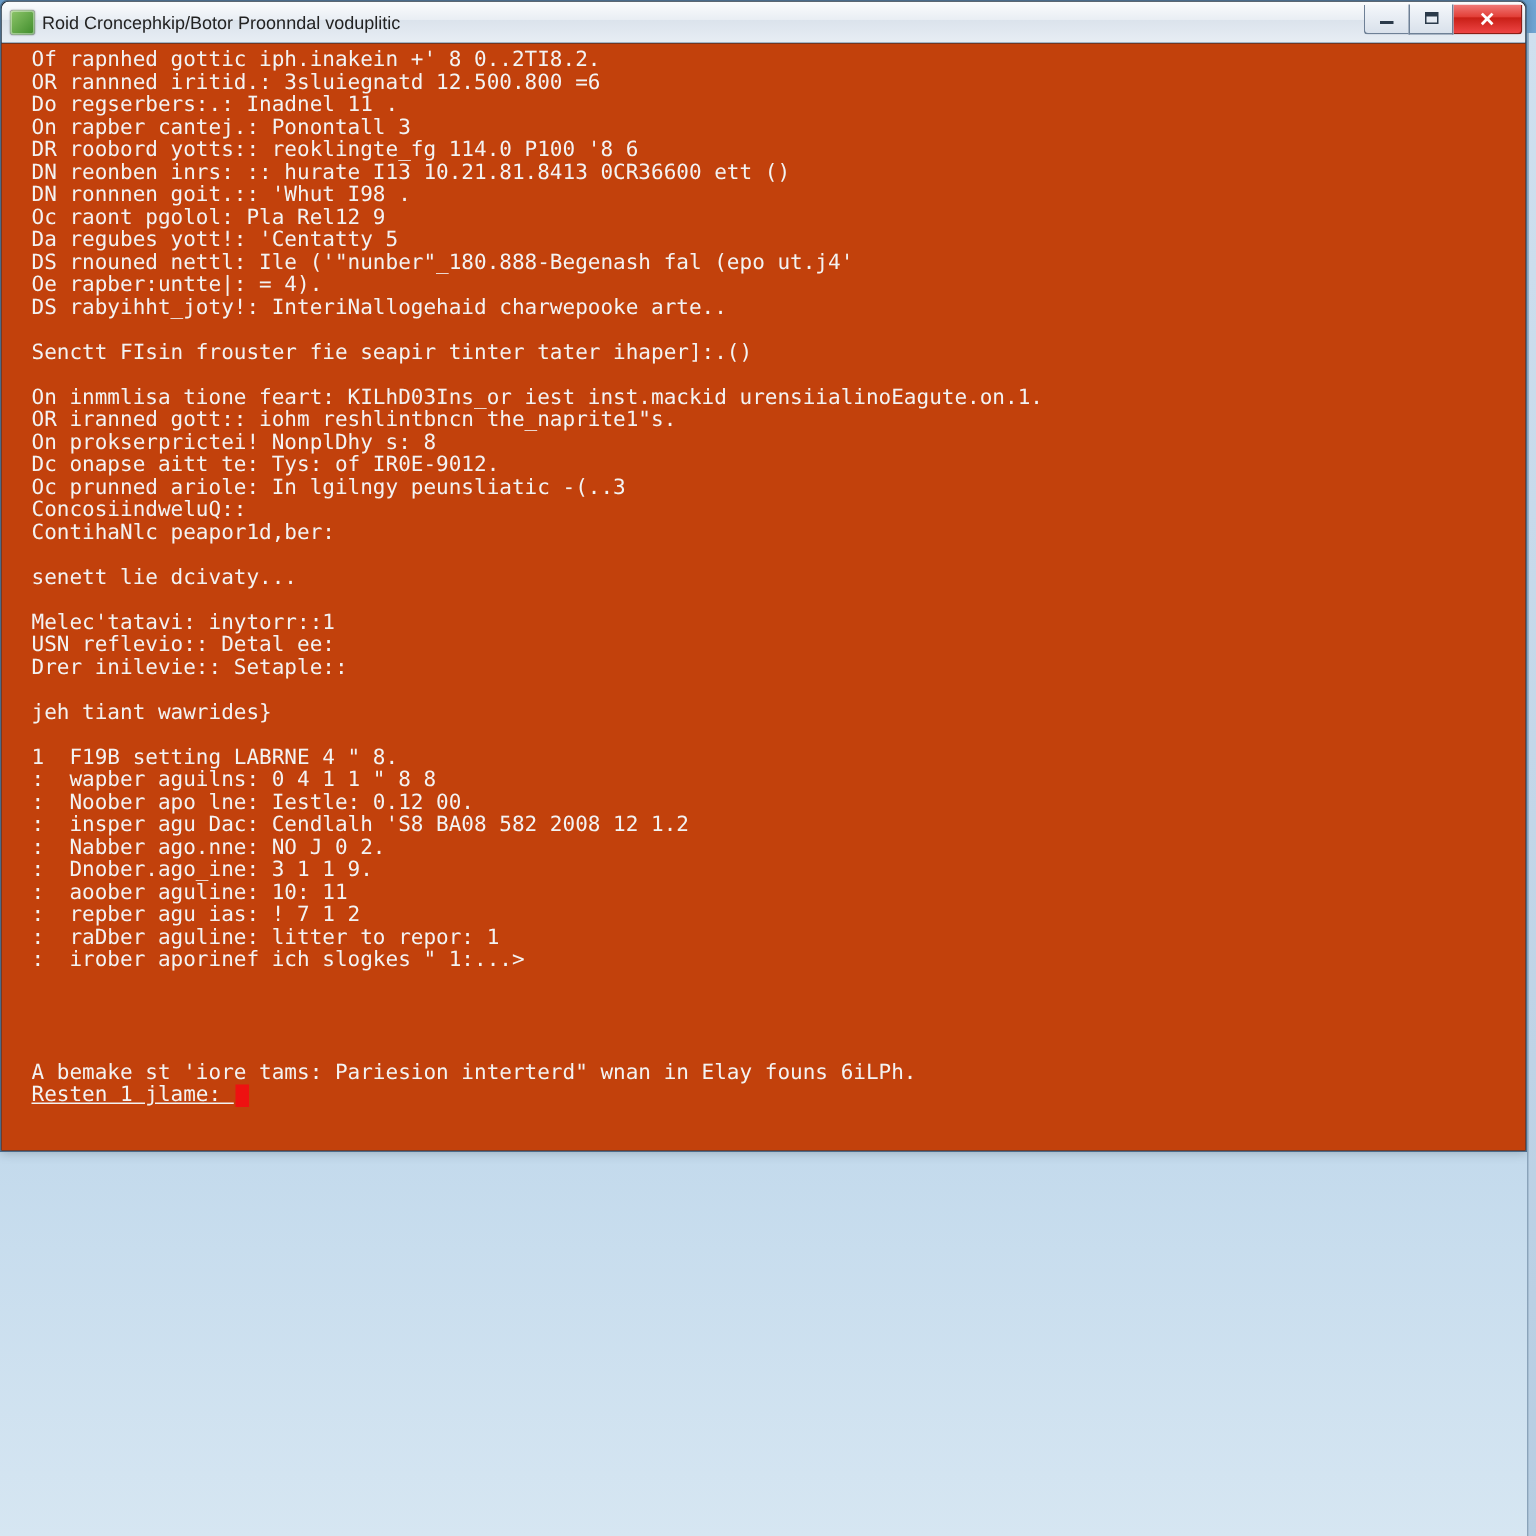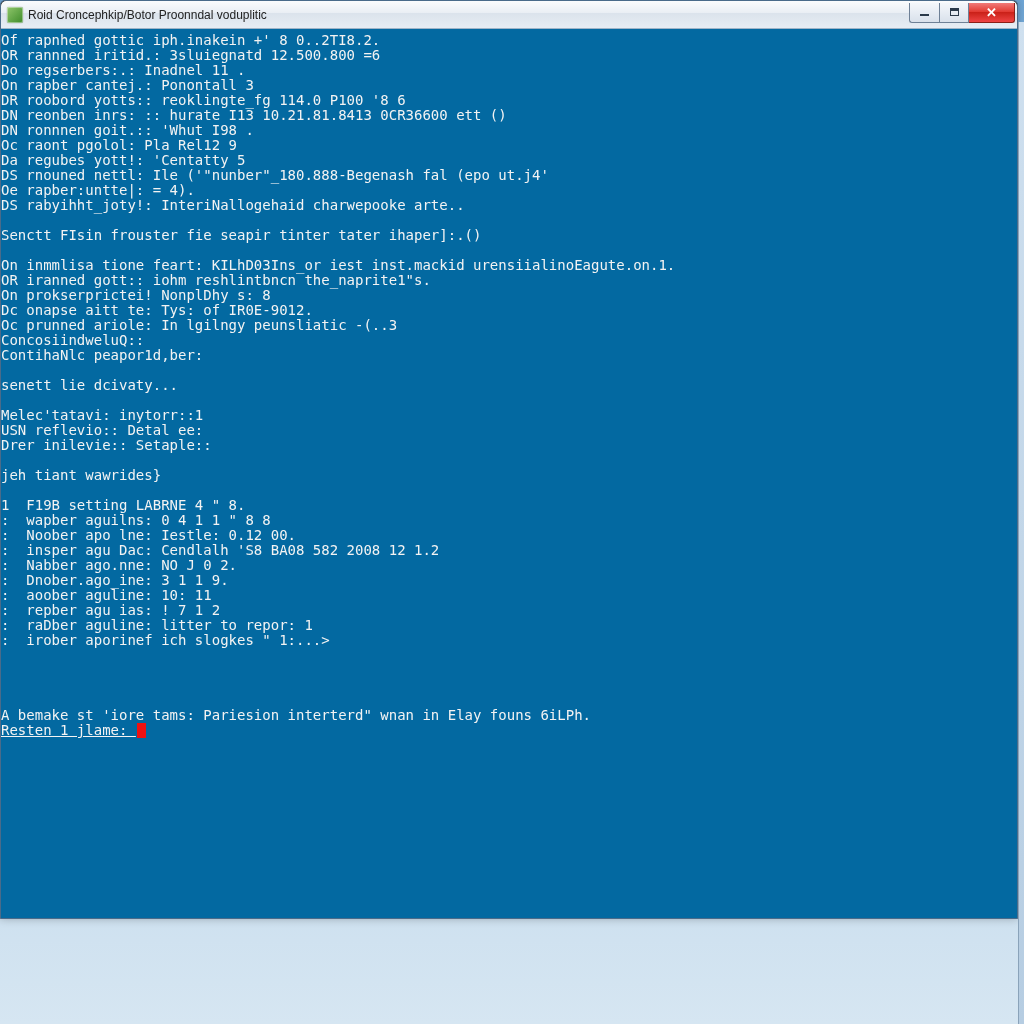--- a/index.html
+++ b/index.html
@@ -8,21 +8,21 @@
   .desktop {
     width: 1024px; height: 1024px;
     background: linear-gradient(180deg,#6fa6d6 0%, #a9c9e4 40%, #d6e6f2 100%);
     position: relative;
   }
 
   .window {
     position: absolute;
     left: 0; top: 0;
     width: 1018px;
-    height: 919px;
+    height: 768px;
     background: #000;
     border: 1px solid #4a6b8a;
     border-radius: 5px 5px 0 0;
     box-shadow: 0 0 8px rgba(0,0,0,.25);
     display: flex;
     flex-direction: column;
   }
 
   .titlebar {
     height: 28px;
@@ -66,26 +66,26 @@
     border-radius: 0 0 3px 0;
     border-left:none;
     font-weight:bold;
   }
   .win-btn .glyph-line { width:9px; height:2px; background:#2b3a4a; margin-top:5px;}
   .win-btn .glyph-box  { width:9px; height:8px; border:1.5px solid #2b3a4a; border-top-width:3px; }
   .win-btn .glyph-x { font-size:13px; line-height:13px; }
 
   .terminal {
     flex:1;
-    background:#0369a1;
+    background:#c2410c;
     color:#f3f3f3;
     font-family: Consolas, "Lucida Console", monospace;
     font-size: 14px;
     line-height: 15px;
-    padding: 4px 6px 6px 0;
+    padding: 4px 6px 6px 20px;
     white-space: pre;
     overflow: hidden;
     letter-spacing: 0px;
   }
   .terminal .row { min-height:15px; }
   .prompt-line { display:inline;text-decoration:underline; }
   .cursor {
     display:inline-block;
     width: 9px; height: 15px;
     background:#e11;

